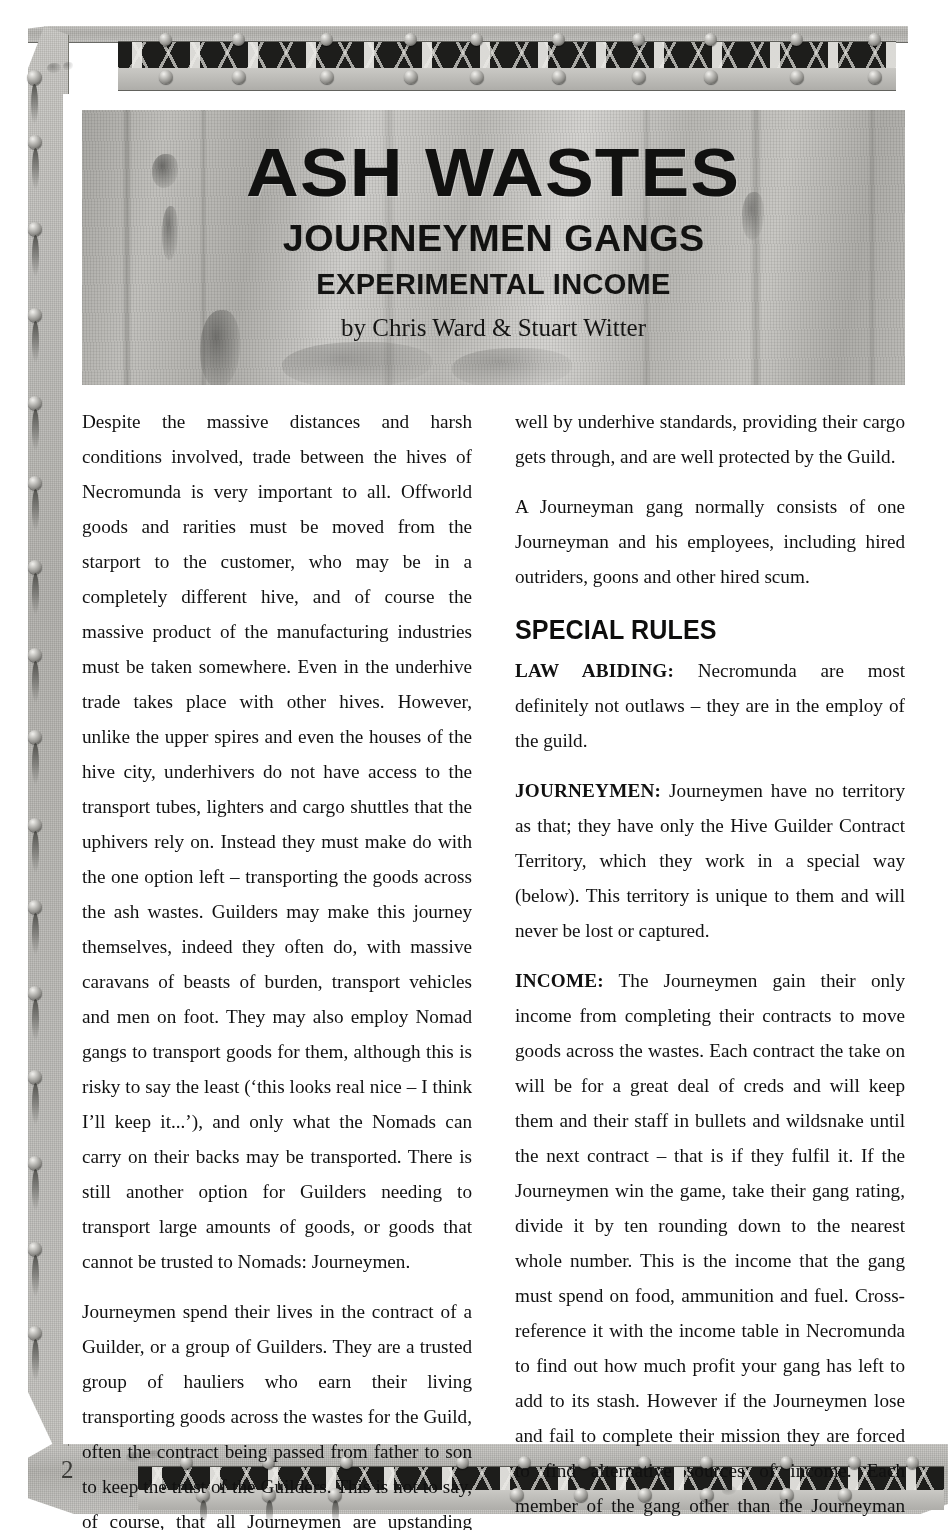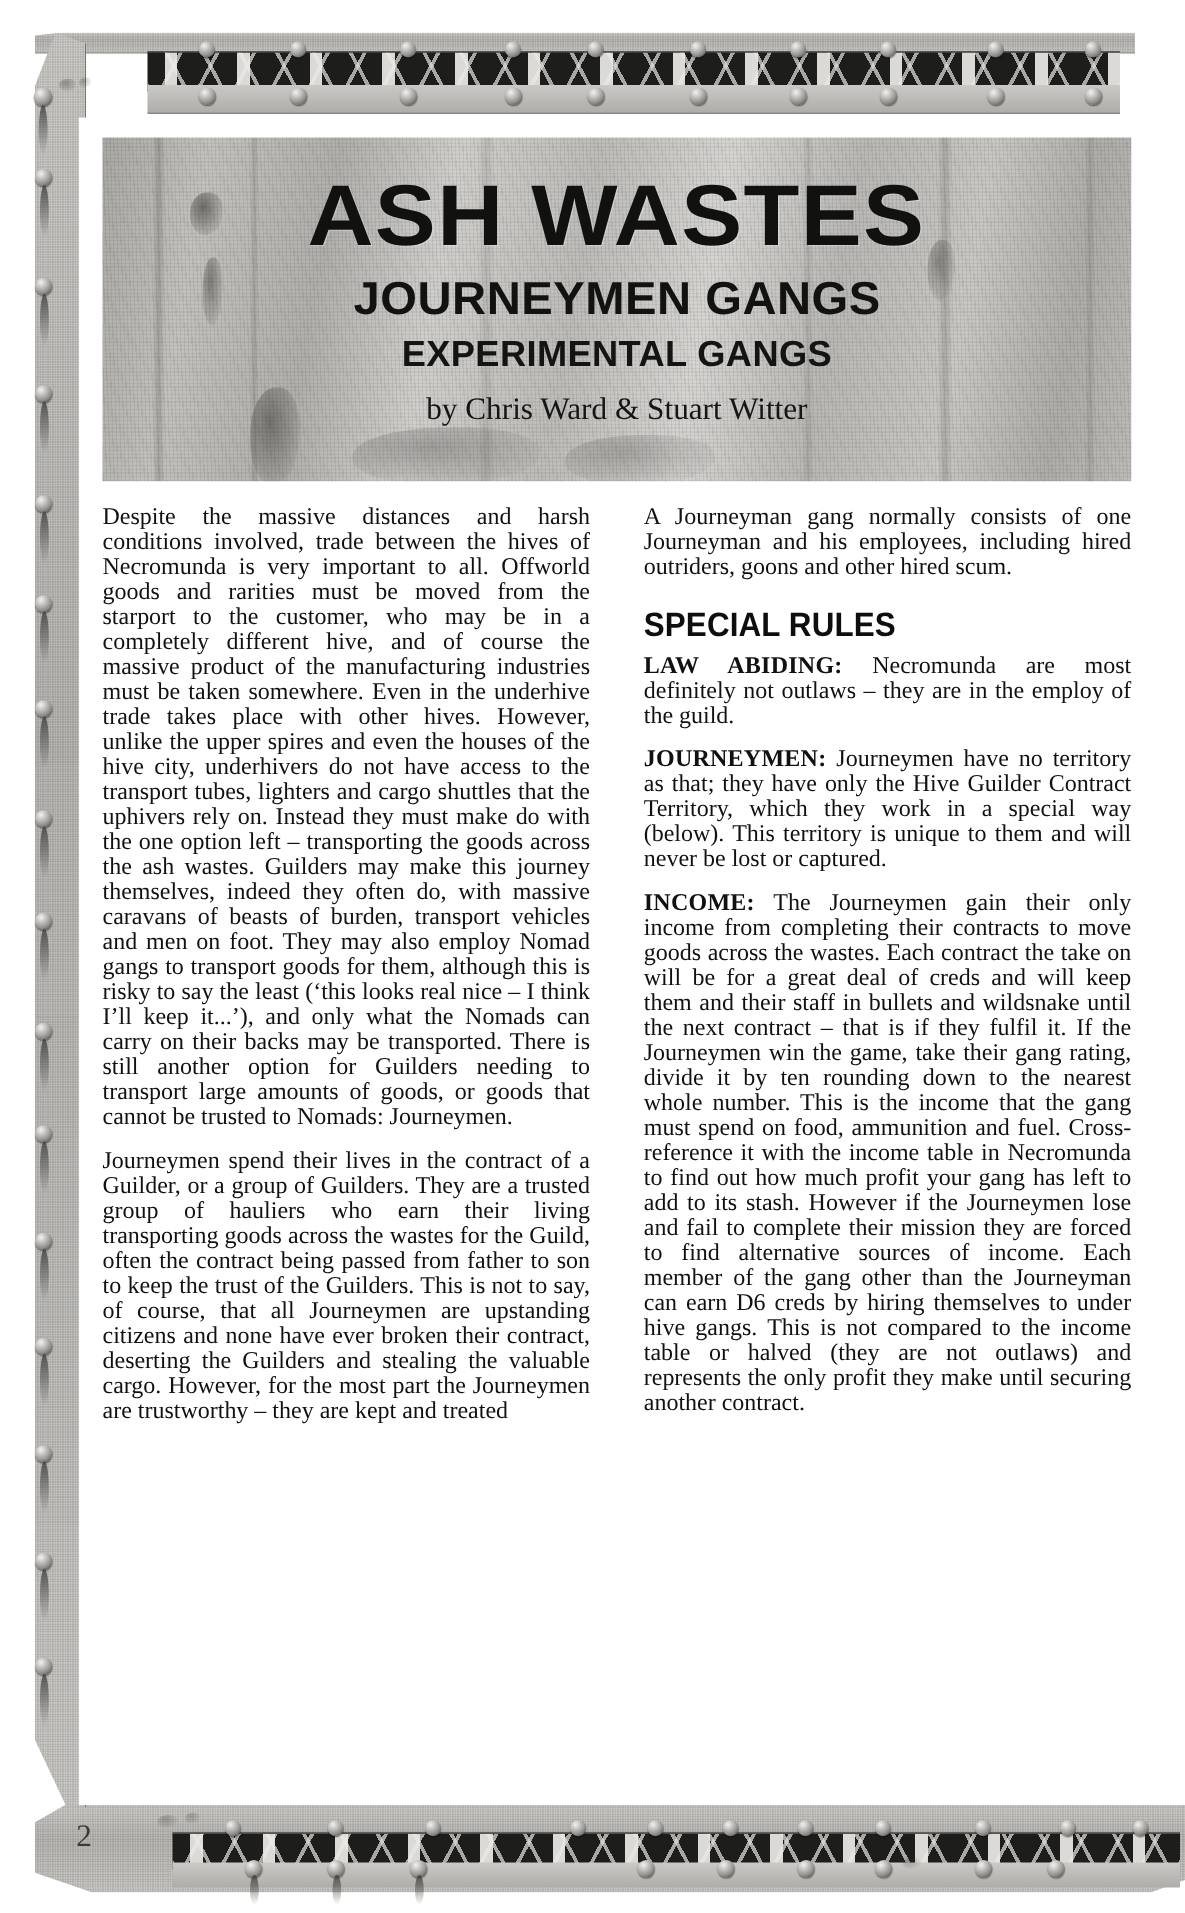--- a/index.html
+++ b/index.html
@@ -180,21 +180,21 @@
     position: absolute;
     left: 82px; top: 404px;
     width: 823px;
     display: flex;
     gap: 43px;
   }
   .col { width: 390px; }
   .col p {
     margin: 0 0 15px 0;
     font-size: 19.2px;
-    line-height: 20px;
+    line-height: 35px;
     text-align: justify;
     color: #111111;
     hyphens: none;
   }
   .col p:last-child { margin-bottom: 0; }
   .run-in {
     font-weight: bold;
     letter-spacing: .2px;
     margin-top: 36px;
   }
@@ -335,33 +335,34 @@
     <div class="blotch" style="left:70px;  top:44px;  width:26px; height:34px;"></div>
     <div class="blotch" style="left:80px;  top:96px;  width:16px; height:54px; opacity:.8;"></div>
     <div class="blotch" style="left:118px; top:200px; width:40px; height:78px; opacity:.85;"></div>
     <div class="blotch" style="left:660px; top:82px;  width:22px; height:48px; opacity:.7;"></div>
     <div class="blotch" style="left:200px; top:232px; width:150px; height:46px; opacity:.5;"></div>
     <div class="blotch" style="left:370px; top:238px; width:120px; height:40px; opacity:.45;"></div>
 
     <div id="masthead-text">
       <div id="title-main">ASH WASTES</div>
       <div id="title-sub">JOURNEYMEN GANGS</div>
-      <div id="title-tag">EXPERIMENTAL GANGS</div>
+      <div id="title-tag">EXPERIMENTAL INCOME</div>
       <div id="title-byline">by Chris Ward &amp; Stuart Witter</div>
     </div>
   </div>
 
   <div id="columns">
 
     <div class="col">
       <p>Despite the massive distances and harsh conditions involved, trade between the hives of Necromunda is very important to all. Offworld goods and rarities must be moved from the starport to the customer, who may be in a completely different hive, and of course the massive product of the manufacturing industries must be taken somewhere. Even in the underhive trade takes place with other hives. However, unlike the upper spires and even the houses of the hive city, underhivers do not have access to the transport tubes, lighters and cargo shuttles that the uphivers rely on. Instead they must make do with the one option left – transporting the goods across the ash wastes. Guilders may make this journey themselves, indeed they often do, with massive caravans of beasts of burden, transport vehicles and men on foot. They may also employ Nomad gangs to transport goods for them, although this is risky to say the least (‘this looks real nice – I think I’ll keep it...’), and only what the Nomads can carry on their backs may be transported. There is still another option for Guilders needing to transport large amounts of goods, or goods that cannot be trusted to Nomads: Journeymen.</p>
       <p>Journeymen spend their lives in the contract of a Guilder, or a group of Guilders. They are a trusted group of hauliers who earn their living transporting goods across the wastes for the Guild, often the contract being passed from father to son to keep the trust of the Guilders. This is not to say, of course, that all Journeymen are upstanding citizens and none have ever broken their contract, deserting the Guilders and stealing the valuable cargo. However, for the most part the Journeymen are trustworthy – they are kept and treated</p>
     </div>
 
     <div class="col">
+      <p>well by underhive standards, providing their cargo gets through, and are well protected by the Guild.</p>
       <p>A Journeyman gang normally consists of one Journeyman and his employees, including hired outriders, goons and other hired scum.</p>
 
       <h2 class="section-head">SPECIAL RULES</h2>
 
       <p><span class="run-in">LAW ABIDING:</span><span> Necromunda are most definitely not outlaws – they are in the employ of the guild.</span></p>
 
       <p><span class="run-in">JOURNEYMEN:</span><span> Journeymen have no territory as that; they have only the Hive Guilder Contract Territory, which they work in a special way (below). This territory is unique to them and will never be lost or captured.</span></p>
 
       <p><span class="run-in">INCOME:</span><span> The Journeymen gain their only income from completing their contracts to move goods across the wastes. Each contract the take on will be for a great deal of creds and will keep them and their staff in bullets and wildsnake until the next contract – that is if they fulfil it. If the Journeymen win the game, take their gang rating, divide it by ten rounding down to the nearest whole number. This is the income that the gang must spend on food, ammunition and fuel. Cross-reference it with the income table in Necromunda to find out how much profit your gang has left to add to its stash. However if the Journeymen lose and fail to complete their mission they are forced to find alternative sources of income. Each member of the gang other than the Journeyman can earn D6 creds by hiring themselves to under hive gangs. This is not compared to the income table or halved (they are not outlaws) and represents the only profit they make until securing another contract.</span></p>
     </div>

